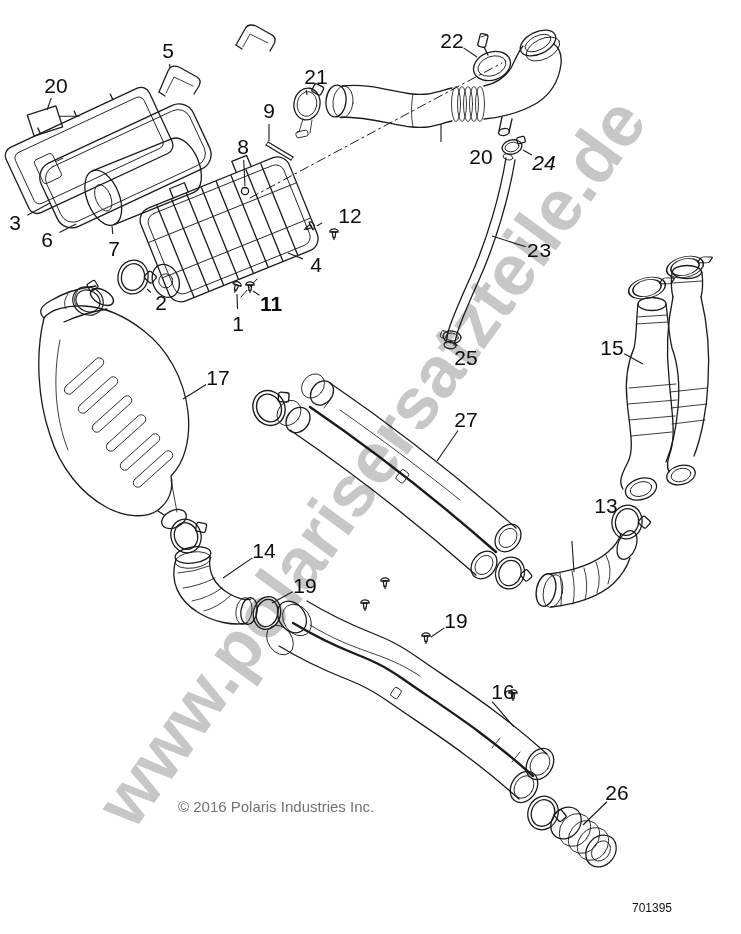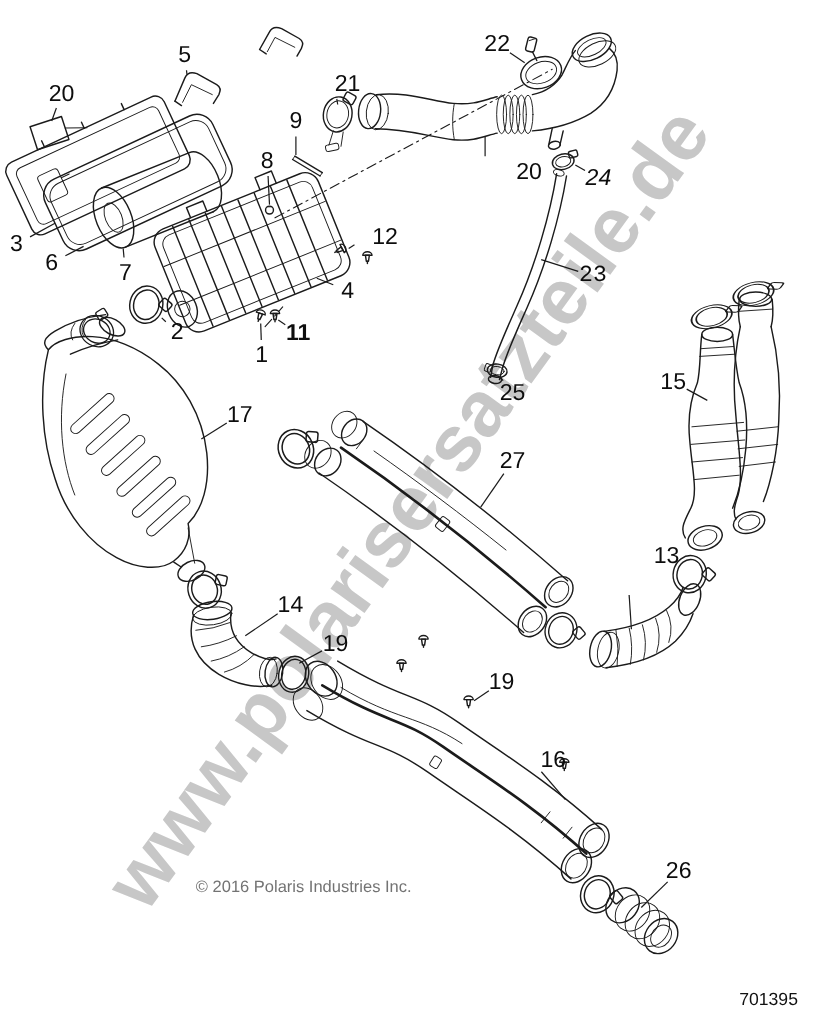--- a/index.html
+++ b/index.html
@@ -12,21 +12,21 @@
   #art{position:absolute;left:0;top:0;z-index:2;}
   #leader-svg{position:absolute;left:0;top:0;z-index:3;}
   #art *{fill:none;stroke:#1b1b1b;stroke-width:1.3;stroke-linecap:round;stroke-linejoin:round;}
   #art .thin{stroke-width:0.85;}
   #art .thick{stroke-width:2.4;}
   #art .dash{stroke-width:1;stroke-dasharray:9 4 2 4;}
   #leader-svg line{stroke:#1b1b1b;stroke-width:1.1;}
   .callout{position:absolute;transform:translate(-50%,-50%);font-size:21px;color:#0d0d0d;
            z-index:4;line-height:1;user-select:none;}
   #copyright{position:absolute;left:178px;top:798px;font-size:15px;color:#737373;z-index:4;}
-  #docnum{position:absolute;left:672px;top:901px;font-size:16px;color:#111;z-index:4;}
+  #docnum{position:absolute;left:632px;top:901px;font-size:12px;color:#111;z-index:4;}
 </style>
 </head>
 <body>
 
 <div id="stage">
 
   <div id="watermark">www.polarisersatzteile.de</div>
 
   <svg id="art" width="741" height="934" viewBox="0 0 741 934">
     <defs>

